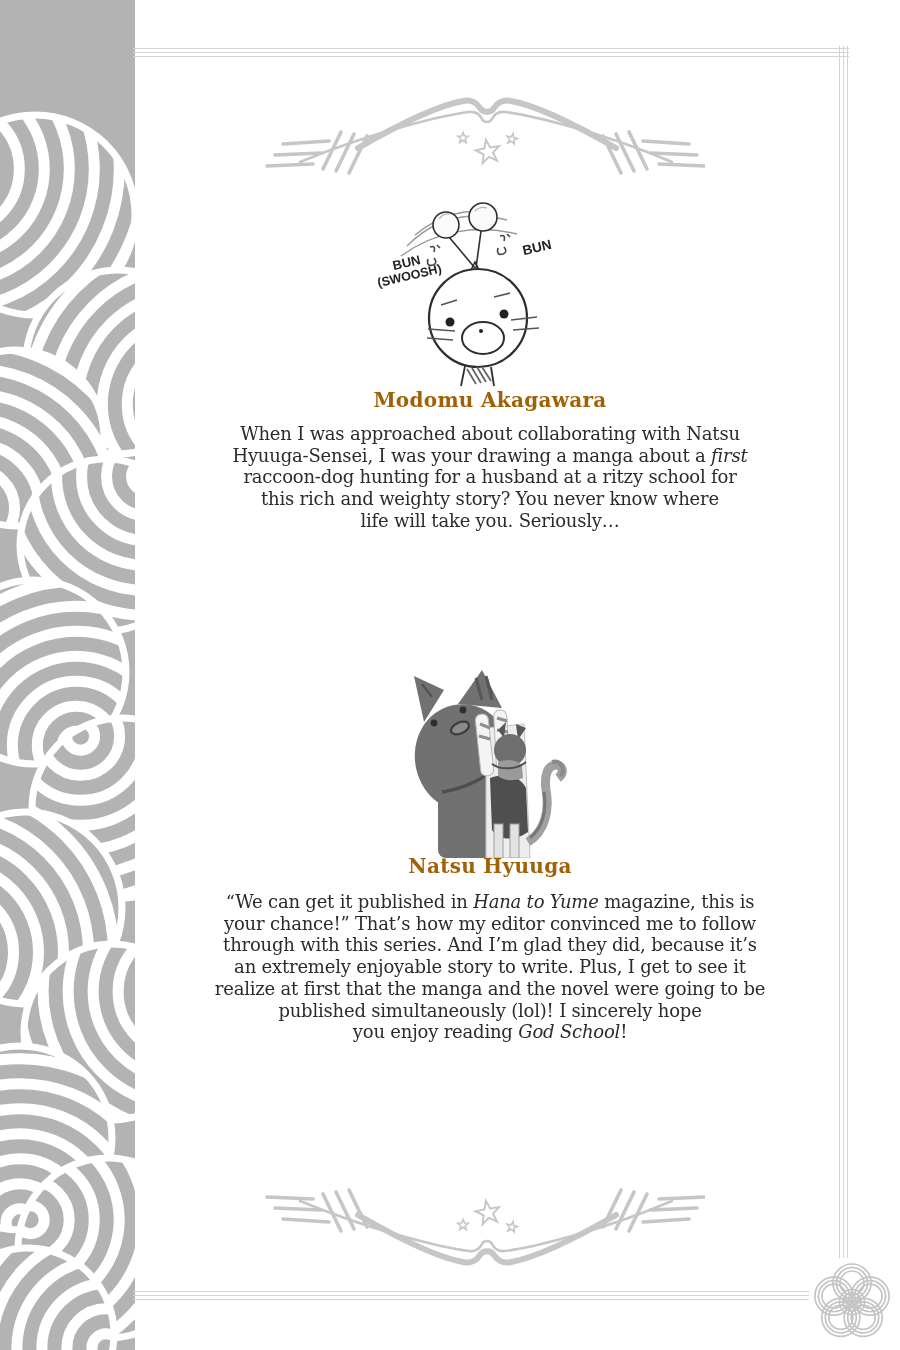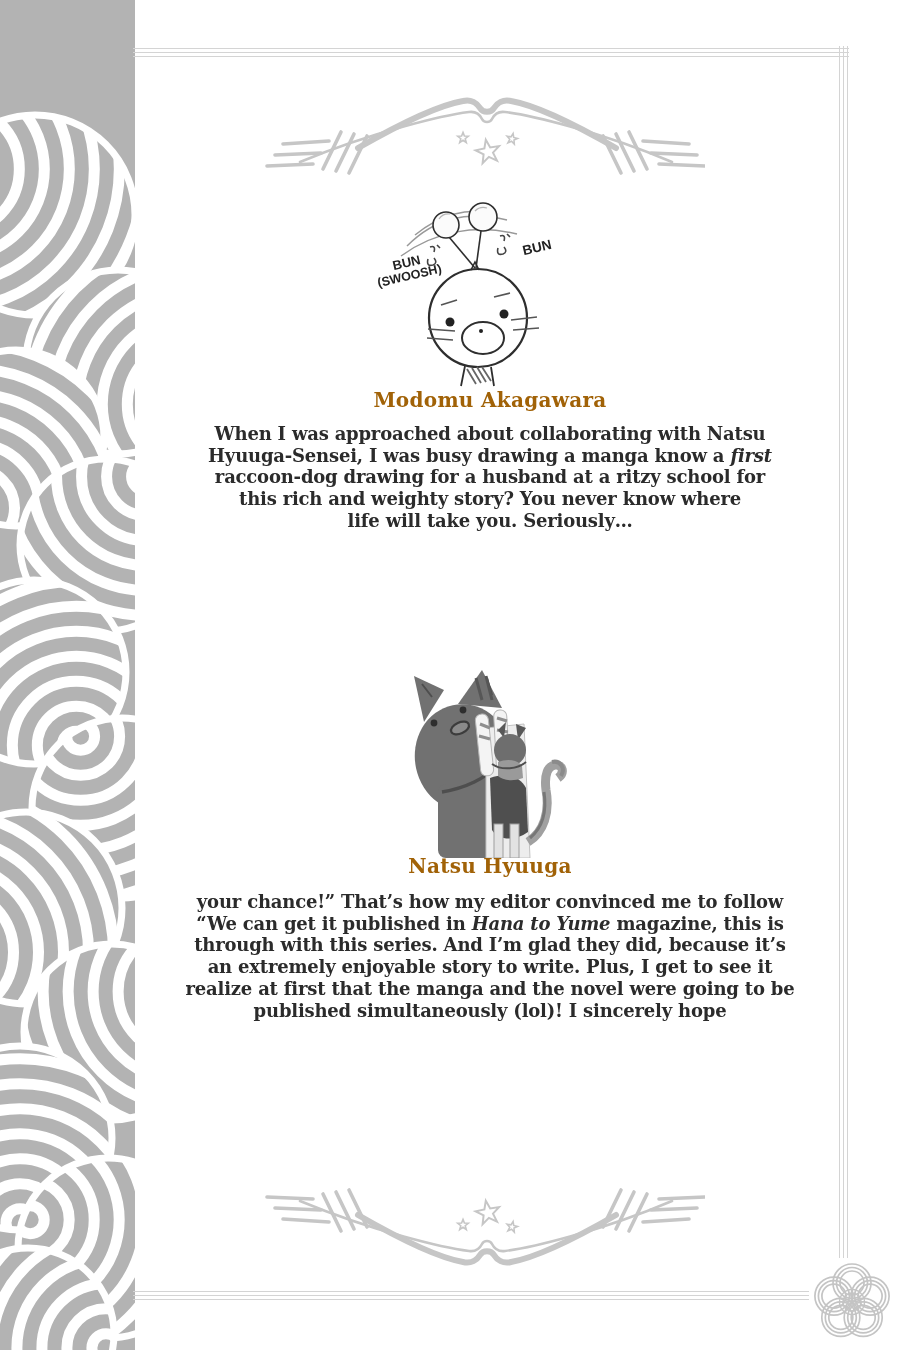--- a/index.html
+++ b/index.html
@@ -22,21 +22,21 @@
   .cats{left:402px;top:666px;}
   .knot{left:802px;top:1250px;}
   
   .textcol{left:140px;width:700px;text-align:center;}
   .author{font-weight:bold;font-size:20px;color:#a16207;letter-spacing:.3px;}
   .h1{top:388px;}
   .h2{top:854px;}
   .para{font-size:18px;line-height:21.7px;letter-spacing:-.2px;}
   .p1{top:423px;}
   .p2{top:891px;}
-  .para div{white-space:nowrap;font-weight:bold;}
+  .para div{white-space:nowrap;}
   .it{font-style:italic;}
   
   .sfx{font-family:"Liberation Sans",sans-serif;font-weight:bold;color:#222;
        text-align:center;line-height:1.05;transform:rotate(-13deg);}
   .sfx-left{left:366px;top:256px;width:84px;font-size:13px;}
   .sfx-left .l2{font-size:12.5px;}
   .sfx-right{left:512px;top:241px;width:50px;font-size:13.5px;}
 </style>
 </head>
 <body>
@@ -254,22 +254,22 @@
 <svg class="abs" style="left:424px;top:243px" width="26" height="30" viewBox="0 0 26 30" title="ぶん">
   <path d="M6,4 Q12,2 10,9 M13,2 L16,5 M4,16 Q2,24 9,22 Q14,20 10,15" fill="none" stroke="#444" stroke-width="1.6"></path>
 </svg>
 <svg class="abs" style="left:494px;top:232px" width="26" height="30" viewBox="0 0 26 30" title="ぶん">
   <path d="M6,4 Q12,2 10,9 M13,2 L16,5 M4,16 Q2,24 9,22 Q14,20 10,15" fill="none" stroke="#444" stroke-width="1.6"></path>
 </svg>
 
 <div class="abs textcol author h1">Modomu Akagawara</div>
 <div class="abs textcol para p1">
     <div><span>When I was approached about collaborating with Natsu</span></div>
-    <div><span>Hyuuga-Sensei, I was busy drawing a manga know a </span><span class="it">first</span></div>
-    <div><span>raccoon-dog drawing for a husband at a ritzy school for</span></div>
+    <div><span>Hyuuga-Sensei, I was your drawing a manga about a </span><span class="it">first</span></div>
+    <div><span>raccoon-dog hunting for a husband at a ritzy school for</span></div>
     <div><span>this rich and weighty story? You never know where</span></div>
     <div><span>life will take you. Seriously…</span></div>
   </div>
 
 <svg class="abs cats" width="180" height="192" viewBox="0 0 180 192">
   <g>
     <polygon points="12,10 42,24 22,56" fill="#717171"></polygon>
     <polygon points="80,4 100,42 56,38" fill="#717171"></polygon>
     <ellipse cx="62" cy="92" rx="49" ry="54" fill="#717171" transform="rotate(-12 62 92)"></ellipse>
     <rect x="36" y="118" width="74" height="74" rx="8" fill="#717171"></rect>
@@ -296,26 +296,27 @@
   </g>
   <g fill="none">
     <path d="M126,176 C142,166 148,146 144,124 C142,108 146,100 153,99 C161,98 163,107 156,112" stroke="#a0a0a0" stroke-width="9"></path>
     <path d="M128,172 C140,162 145,146 142,126" stroke="#777" stroke-width="3"></path>
     <path d="M150,96 C158,94 164,102 159,110" stroke="#8b8b8b" stroke-width="4"></path>
   </g>
 </svg>
 
 <div class="abs textcol author h2">Natsu Hyuuga</div>
 <div class="abs textcol para p2">
+    <div><span>“We can get it published in </span><span class="it">Hana to Yume</span><span> magazine, this is</span></div>
     <div><span>your chance!” That’s how my editor convinced me to follow</span></div>
-    <div><span>“We can get it published in </span><span class="it">Hana to Yume</span><span> magazine, this is</span></div>
     <div><span>through with this series. And I’m glad they did, because it’s</span></div>
     <div><span>an extremely enjoyable story to write. Plus, I get to see it</span></div>
     <div><span>realize at first that the manga and the novel were going to be</span></div>
     <div><span>published simultaneously (lol)! I sincerely hope</span></div>
+    <div><span>you enjoy reading </span><span class="it">God School</span><span>!</span></div>
   </div>
 
 <svg class="abs flourish-bottom" id="flourishBottom" width="440" height="100" viewBox="0 0 440 100">
     <g transform="translate(0,100) scale(1,-1)">
       <path d="M93,63 C140,36 175,20 198,16 C206,14 212,18 215,23 C218,28 226,28 229,23 C232,18 238,14 246,16 C269,20 304,36 351,63" fill="none" stroke="#c6c6c6" stroke-width="6" stroke-linecap="round"></path>
       <path d="M35,77 C110,46 180,30 204,27 C211,26 215,30 217,34 C219,38 225,38 227,34 C229,30 233,26 240,27 C264,30 334,46 407,77" fill="none" stroke="#c6c6c6" stroke-width="2.6" stroke-linecap="round"></path>
       <line x1="18" y1="59" x2="64" y2="56" stroke="#c6c6c6" stroke-width="3.6" stroke-linecap="round"></line>
       <line x1="10" y1="70" x2="56" y2="68" stroke="#c6c6c6" stroke-width="3.6" stroke-linecap="round"></line>
       <line x1="2" y1="81" x2="48" y2="79" stroke="#c6c6c6" stroke-width="3.6" stroke-linecap="round"></line>
       <line x1="378" y1="56" x2="424" y2="59" stroke="#c6c6c6" stroke-width="3.6" stroke-linecap="round"></line>

